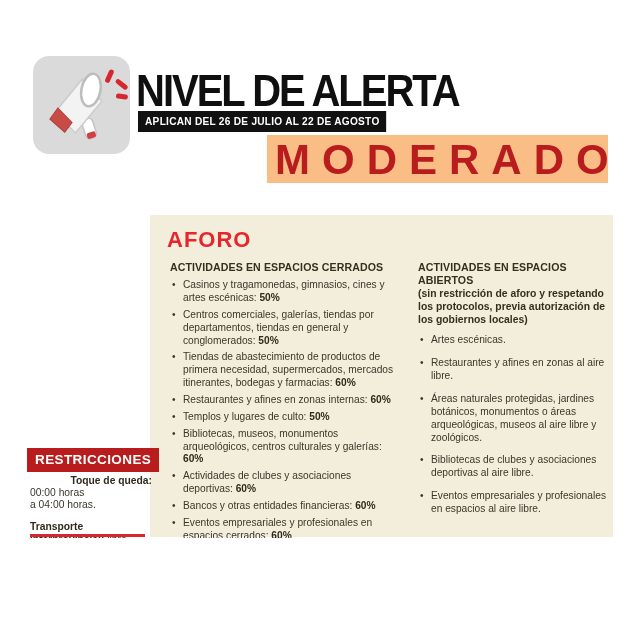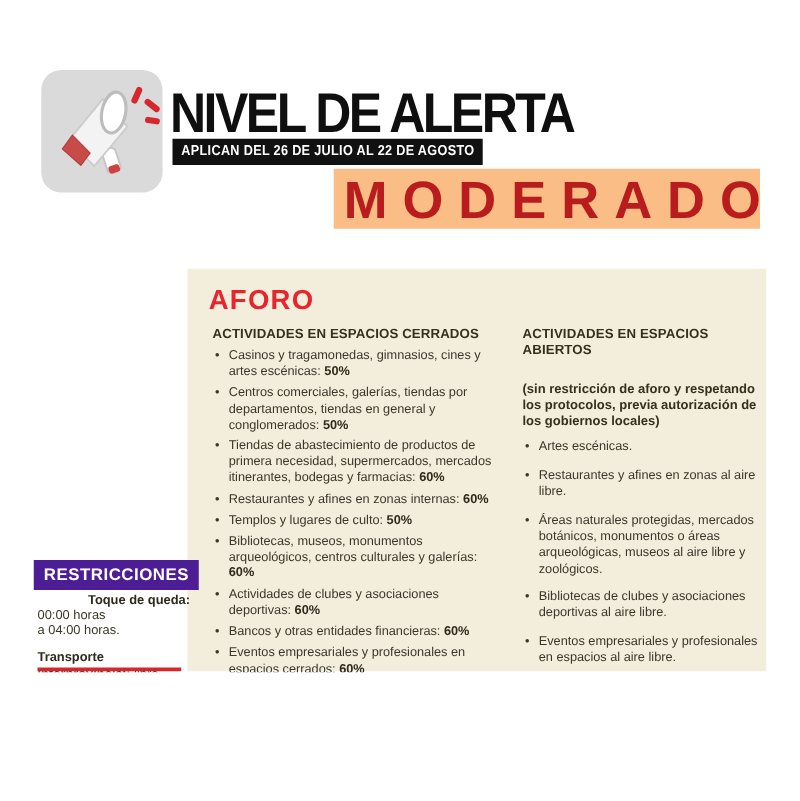--- a/index.html
+++ b/index.html
@@ -40,37 +40,37 @@
     position:absolute;left:17px;top:12px;
     font-size:22px;font-weight:800;letter-spacing:1px;color:#e8242c;
   }
   .cols{position:absolute;left:20px;top:46px;display:flex;gap:16px;}
   .col-left{width:232px;}
   .col-right{width:194px;}
   .col-head{
     font-size:10.6px;font-weight:700;color:#33301f;line-height:1.25;
     margin:0 0 5px 0;letter-spacing:.1px;
   }
-  .col-head.open-head{width:160px;margin-bottom:18px;}
+  .col-head.open-head{width:160px;margin-bottom:0;}
   .col-note{
     font-size:10.4px;font-weight:700;color:#33301f;line-height:1.25;
     margin:0 0 8px 0;
   }
   ul.bullets{list-style:none;margin:0;padding:0;}
   ul.bullets li{
     position:relative;padding-left:13px;
     font-size:10.2px;line-height:1.26;color:#3a362a;margin-bottom:4px;
   }
   ul.bullets li::before{content:"•";position:absolute;left:2px;top:0;color:#3a362a;}
   ul.bullets li strong{font-weight:700;color:#2e2b1d;}
   ul.bullets.spread li{margin-bottom:10px;}
   
   .restr-title{
     position:absolute;left:27px;top:448px;
-    background:#4c1d95;color:#ffffff;
+    background:#b91c1c;color:#ffffff;
     font-size:13.5px;font-weight:800;letter-spacing:.4px;
     padding:4px 8px 5px 8px;white-space:nowrap;
   }
   .restr-body{
     position:absolute;left:30px;top:475px;width:122px;
     font-size:10.3px;line-height:1.18;color:#3a362a;
   }
   .restr-body .lbl{font-weight:700;color:#2e2b1d;text-align:right;}
   .transport{margin-top:10px;}
   .restr-underline{
@@ -151,21 +151,21 @@
             <li><span>Bancos y otras entidades financieras: </span><strong>60%</strong></li>
             <li><span>Eventos empresariales y profesionales en espacios cerrados: </span><strong>60%</strong></li>
           </ul>
       </div>
       <div class="col-right">
         <p class="col-head open-head">ACTIVIDADES EN ESPACIOS ABIERTOS</p>
         <p class="col-note">(sin restricción de aforo y respetando los protocolos, previa autorización de los gobiernos locales)</p>
         <ul class="bullets spread" id="open-list">
             <li><span>Artes escénicas.</span></li>
             <li><span>Restaurantes y afines en zonas al aire libre.</span></li>
-            <li><span>Áreas naturales protegidas, mercados botánicos, monumentos o áreas arqueológicas, museos al aire libre y zoológicos.</span></li>
+            <li><span>Áreas naturales protegidas, jardines botánicos, monumentos o áreas arqueológicas, museos al aire libre y zoológicos.</span></li>
             <li><span>Bibliotecas de clubes y asociaciones deportivas al aire libre.</span></li>
             <li><span>Eventos empresariales y profesionales en espacios al aire libre.</span></li>
           </ul>
       </div>
     </div>
   </div>
 
   <div class="restr-title">RESTRICCIONES</div>
   <div class="restr-body">
     <div class="lbl">Toque de queda:</div>

